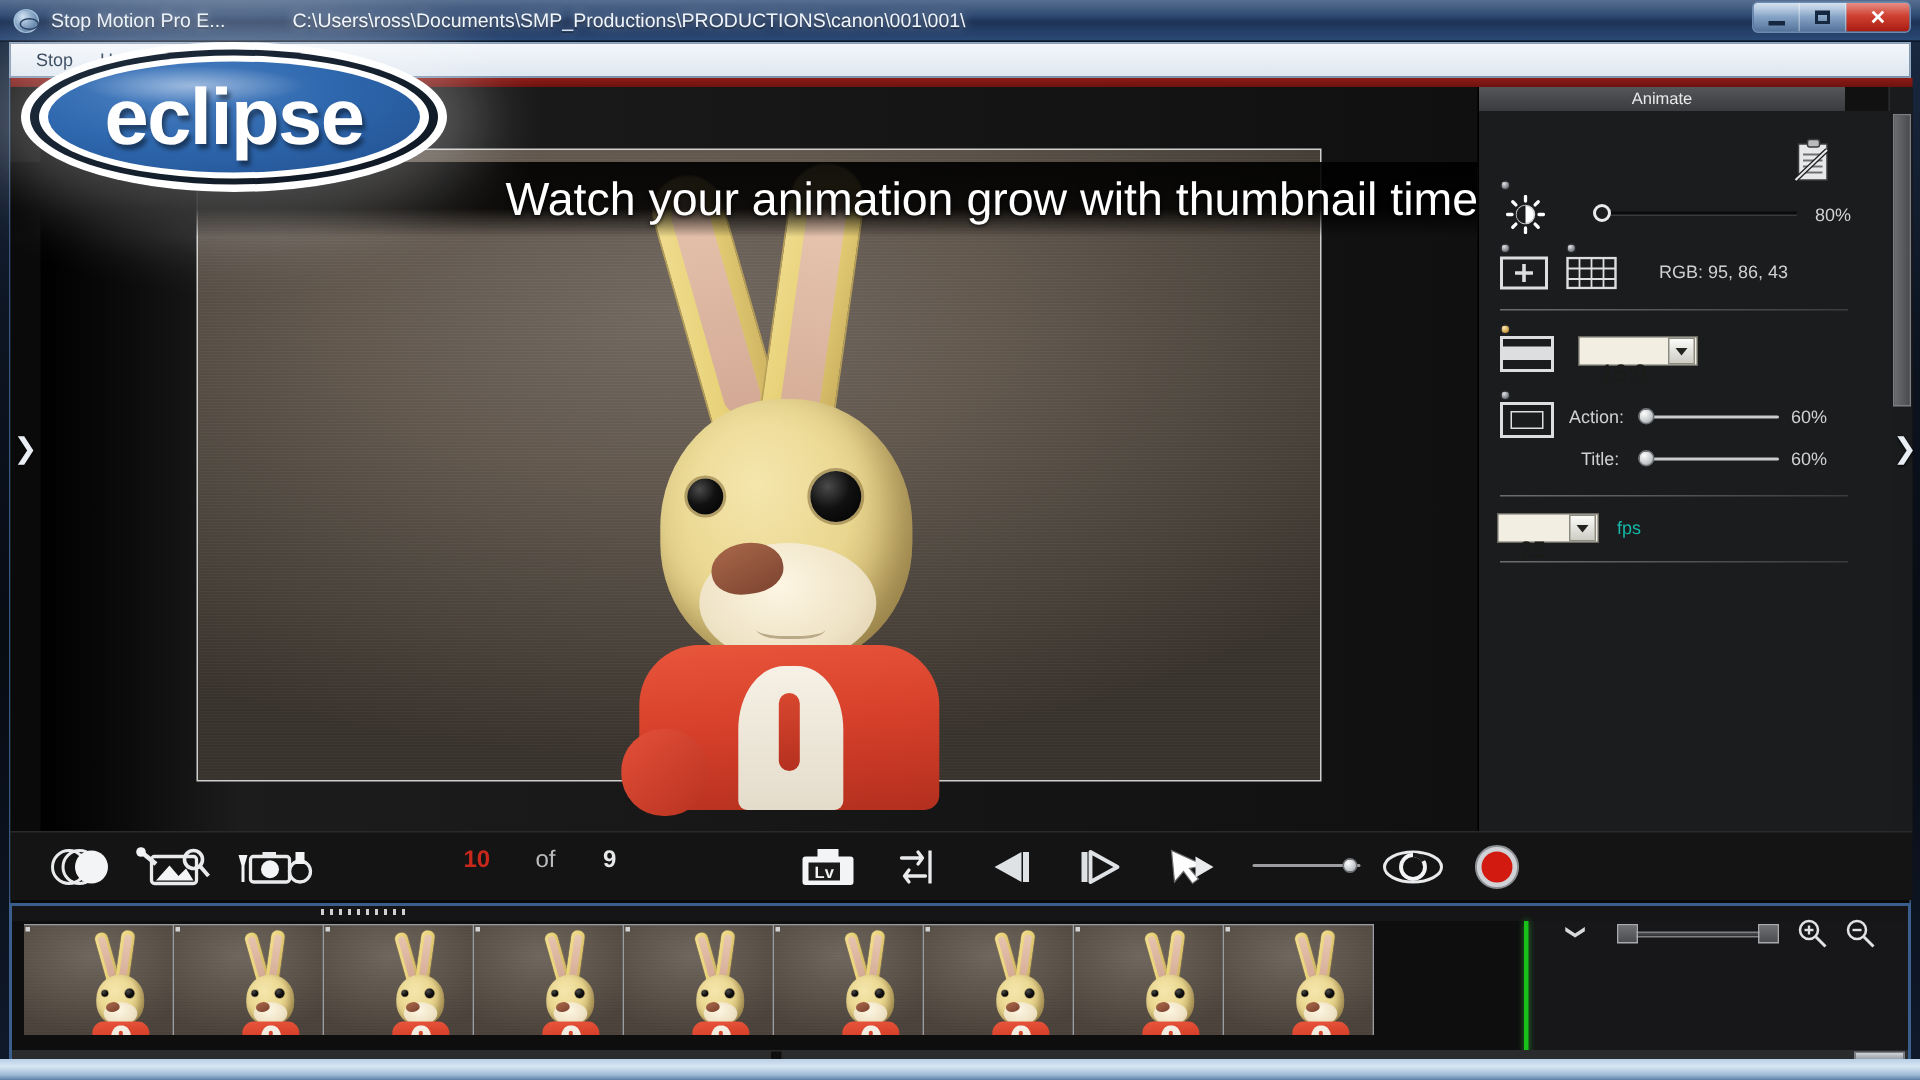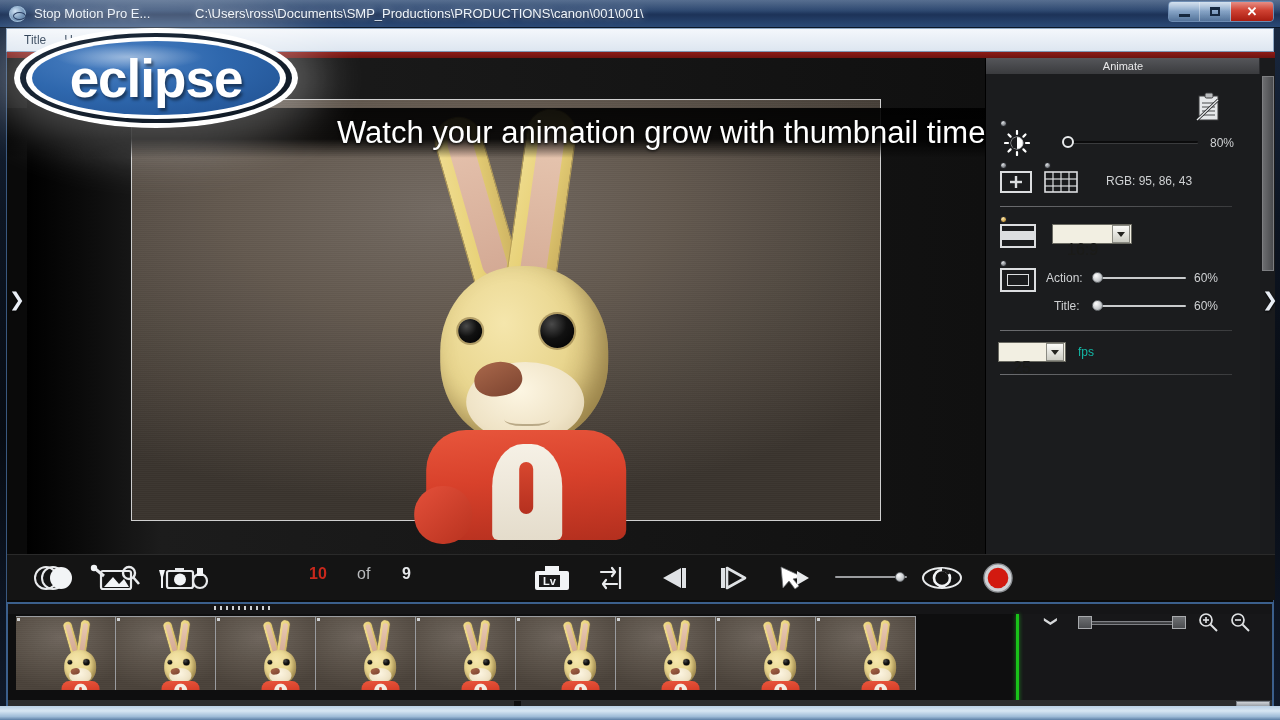--- a/index.html
+++ b/index.html
@@ -110,21 +110,21 @@
 
   
   .side-arrow { position:absolute; top:290px; color:#e9eef5; font-size:19px; line-height:19px;
       text-shadow:0 1px 2px #000; }
   #arrow-left { left:9px; }
   #arrow-right { left:1262px; top:290px; }
 
   
   #dock { position:absolute; left:978px; top:6px; width:290px; height:496px;
       background:#111112; border-left:1px solid #000; }
-  #dock-tab { position:absolute; left:0; top:0; width:274px; height:16px;
+  #dock-tab { position:absolute; left:0; top:0; width:244px; height:16px;
       background:linear-gradient(180deg,#55565a,#3a3b3e); color:#e9e9ea; font-size:11px;
       text-align:center; line-height:16px; }
   #dock-scroll { position:absolute; right:0; top:0; width:16px; height:496px; background:#1a1b1d;
       border-left:1px solid #2b2c2f; }
   #dock-thumb { position:absolute; left:2px; top:18px; width:12px; height:195px;
       background:linear-gradient(90deg,#6c6d70,#4a4b4e); border:1px solid #7d7e81; }
   #dock-panel { position:absolute; left:0; top:16px; width:274px; height:480px;
       background:#1b1c1e; }
 
   .clipboard-icon { position:absolute; left:210px; top:18px; width:26px; height:30px; }
@@ -242,21 +242,21 @@
         <div class="winglyph-min"></div>
       </div>
       <div class="winbtn">
         <div class="winglyph-max"></div>
       </div>
       <div class="winbtn close">✕</div>
     </div>
   </div>
 
   <div id="menubar">
-    <div class="menu-item">Title</div>
+    <div class="menu-item">Stop</div>
     <div class="menu-item">H</div>
   </div>
 
   <div id="appbody">
     <div id="redbar"></div>
 
     <div id="viewer">
       <div id="viewer-inner">
         <div id="video-frame">
           <div class="bunny">

